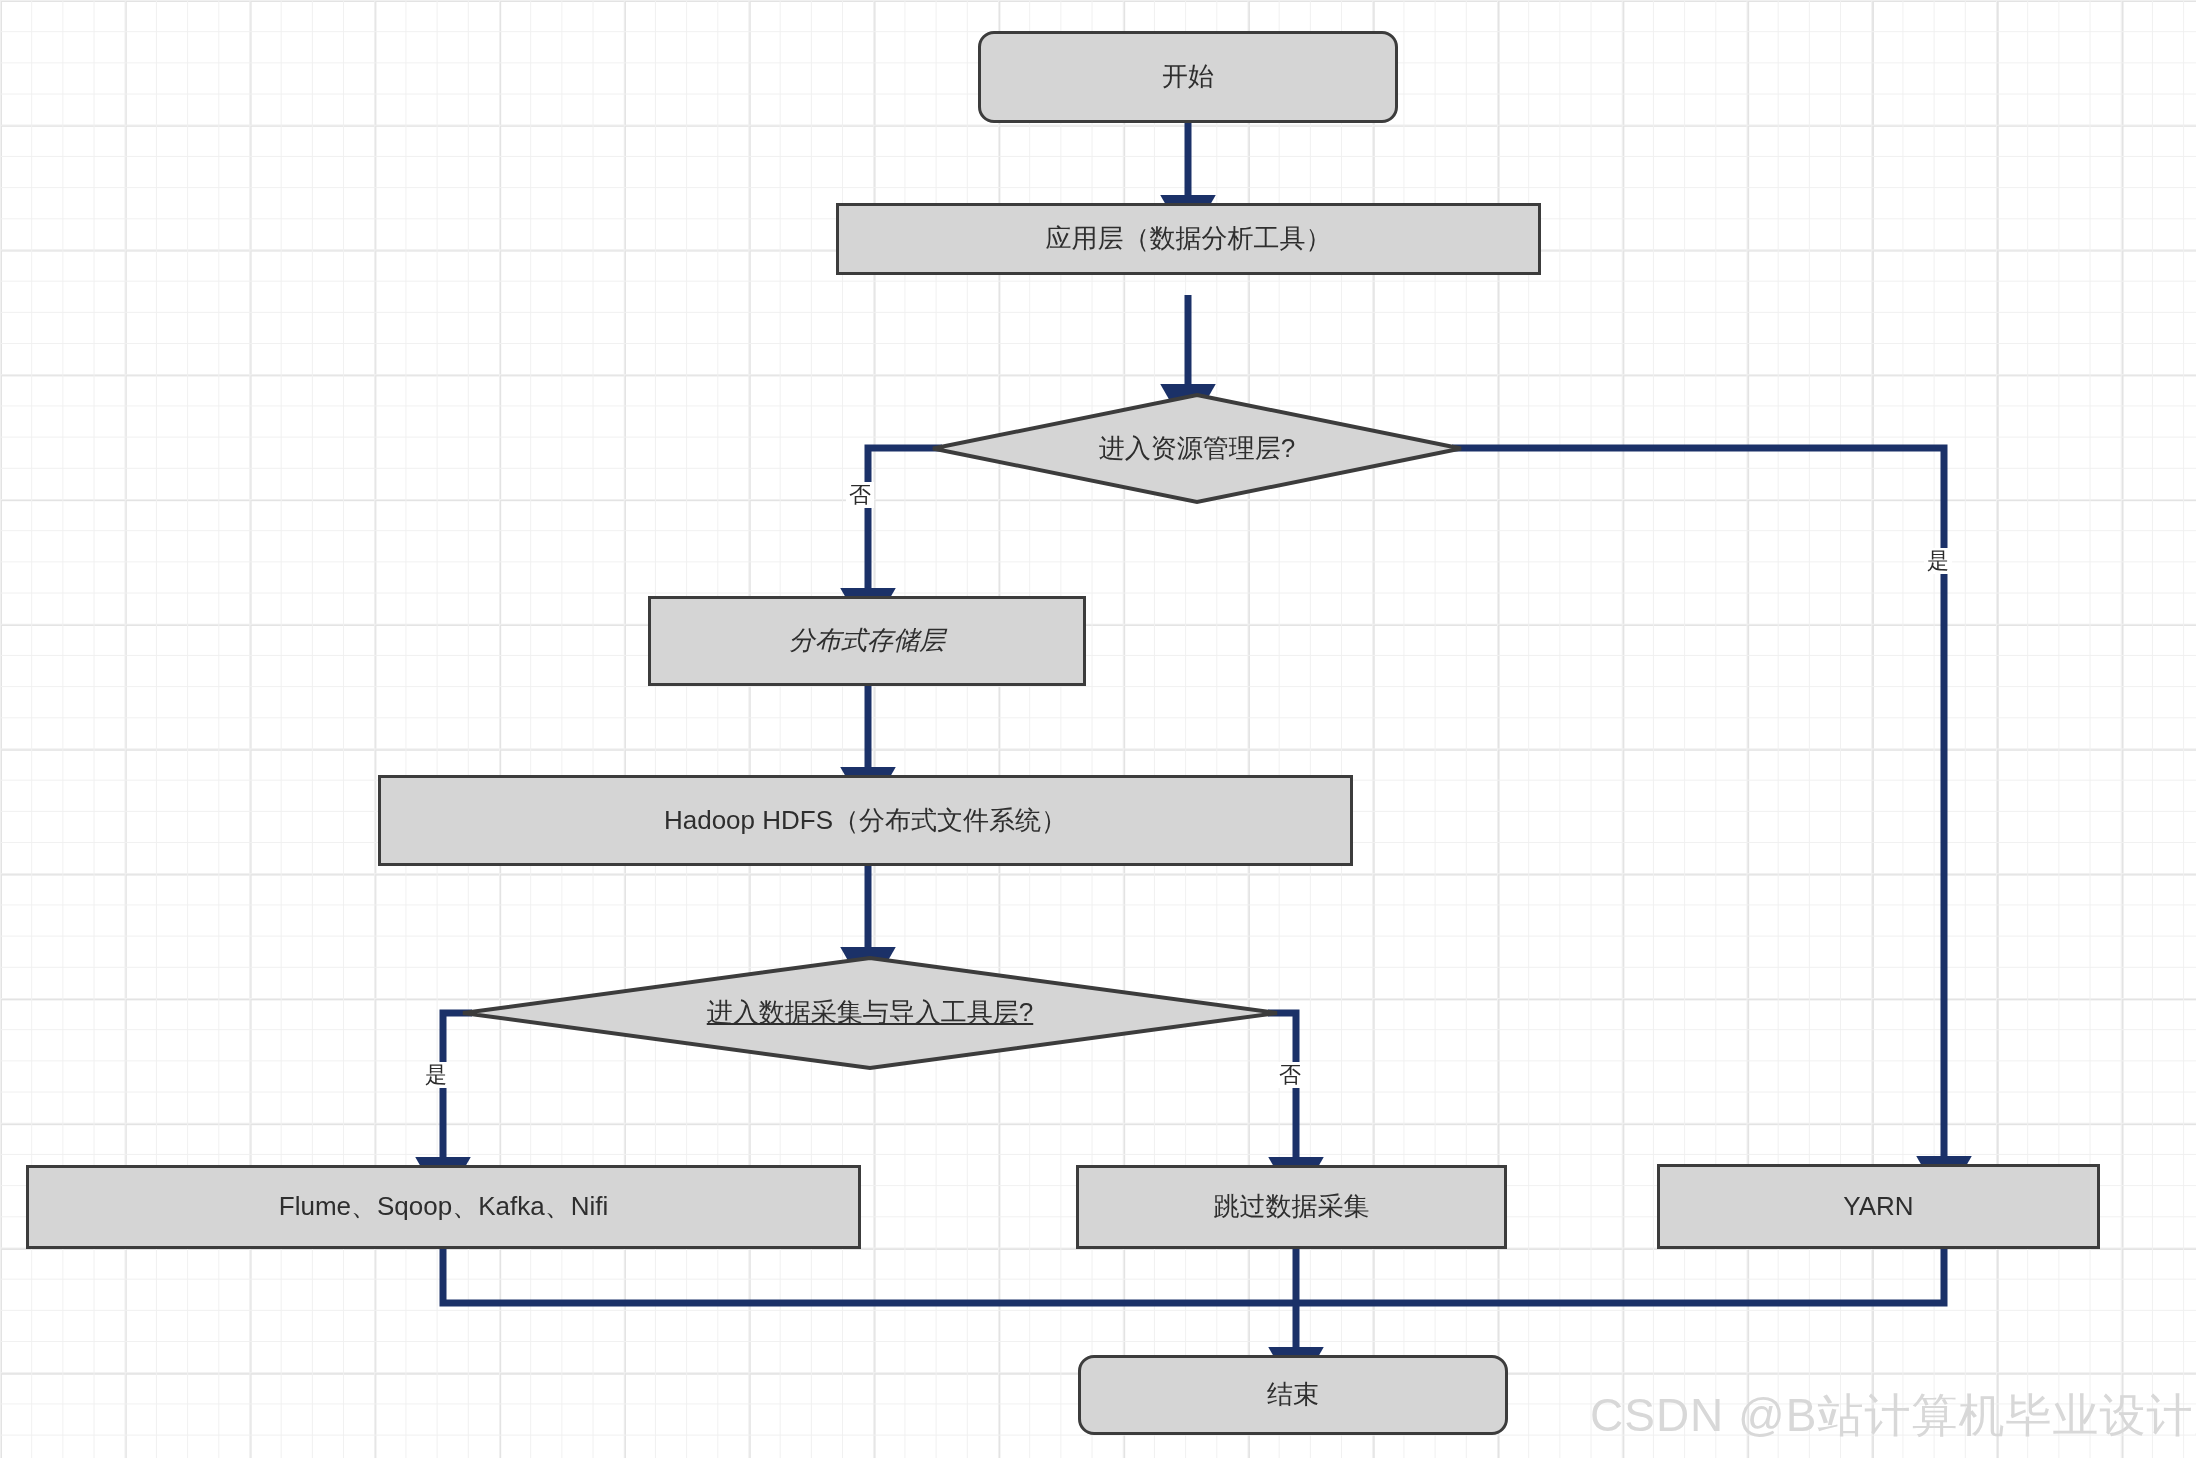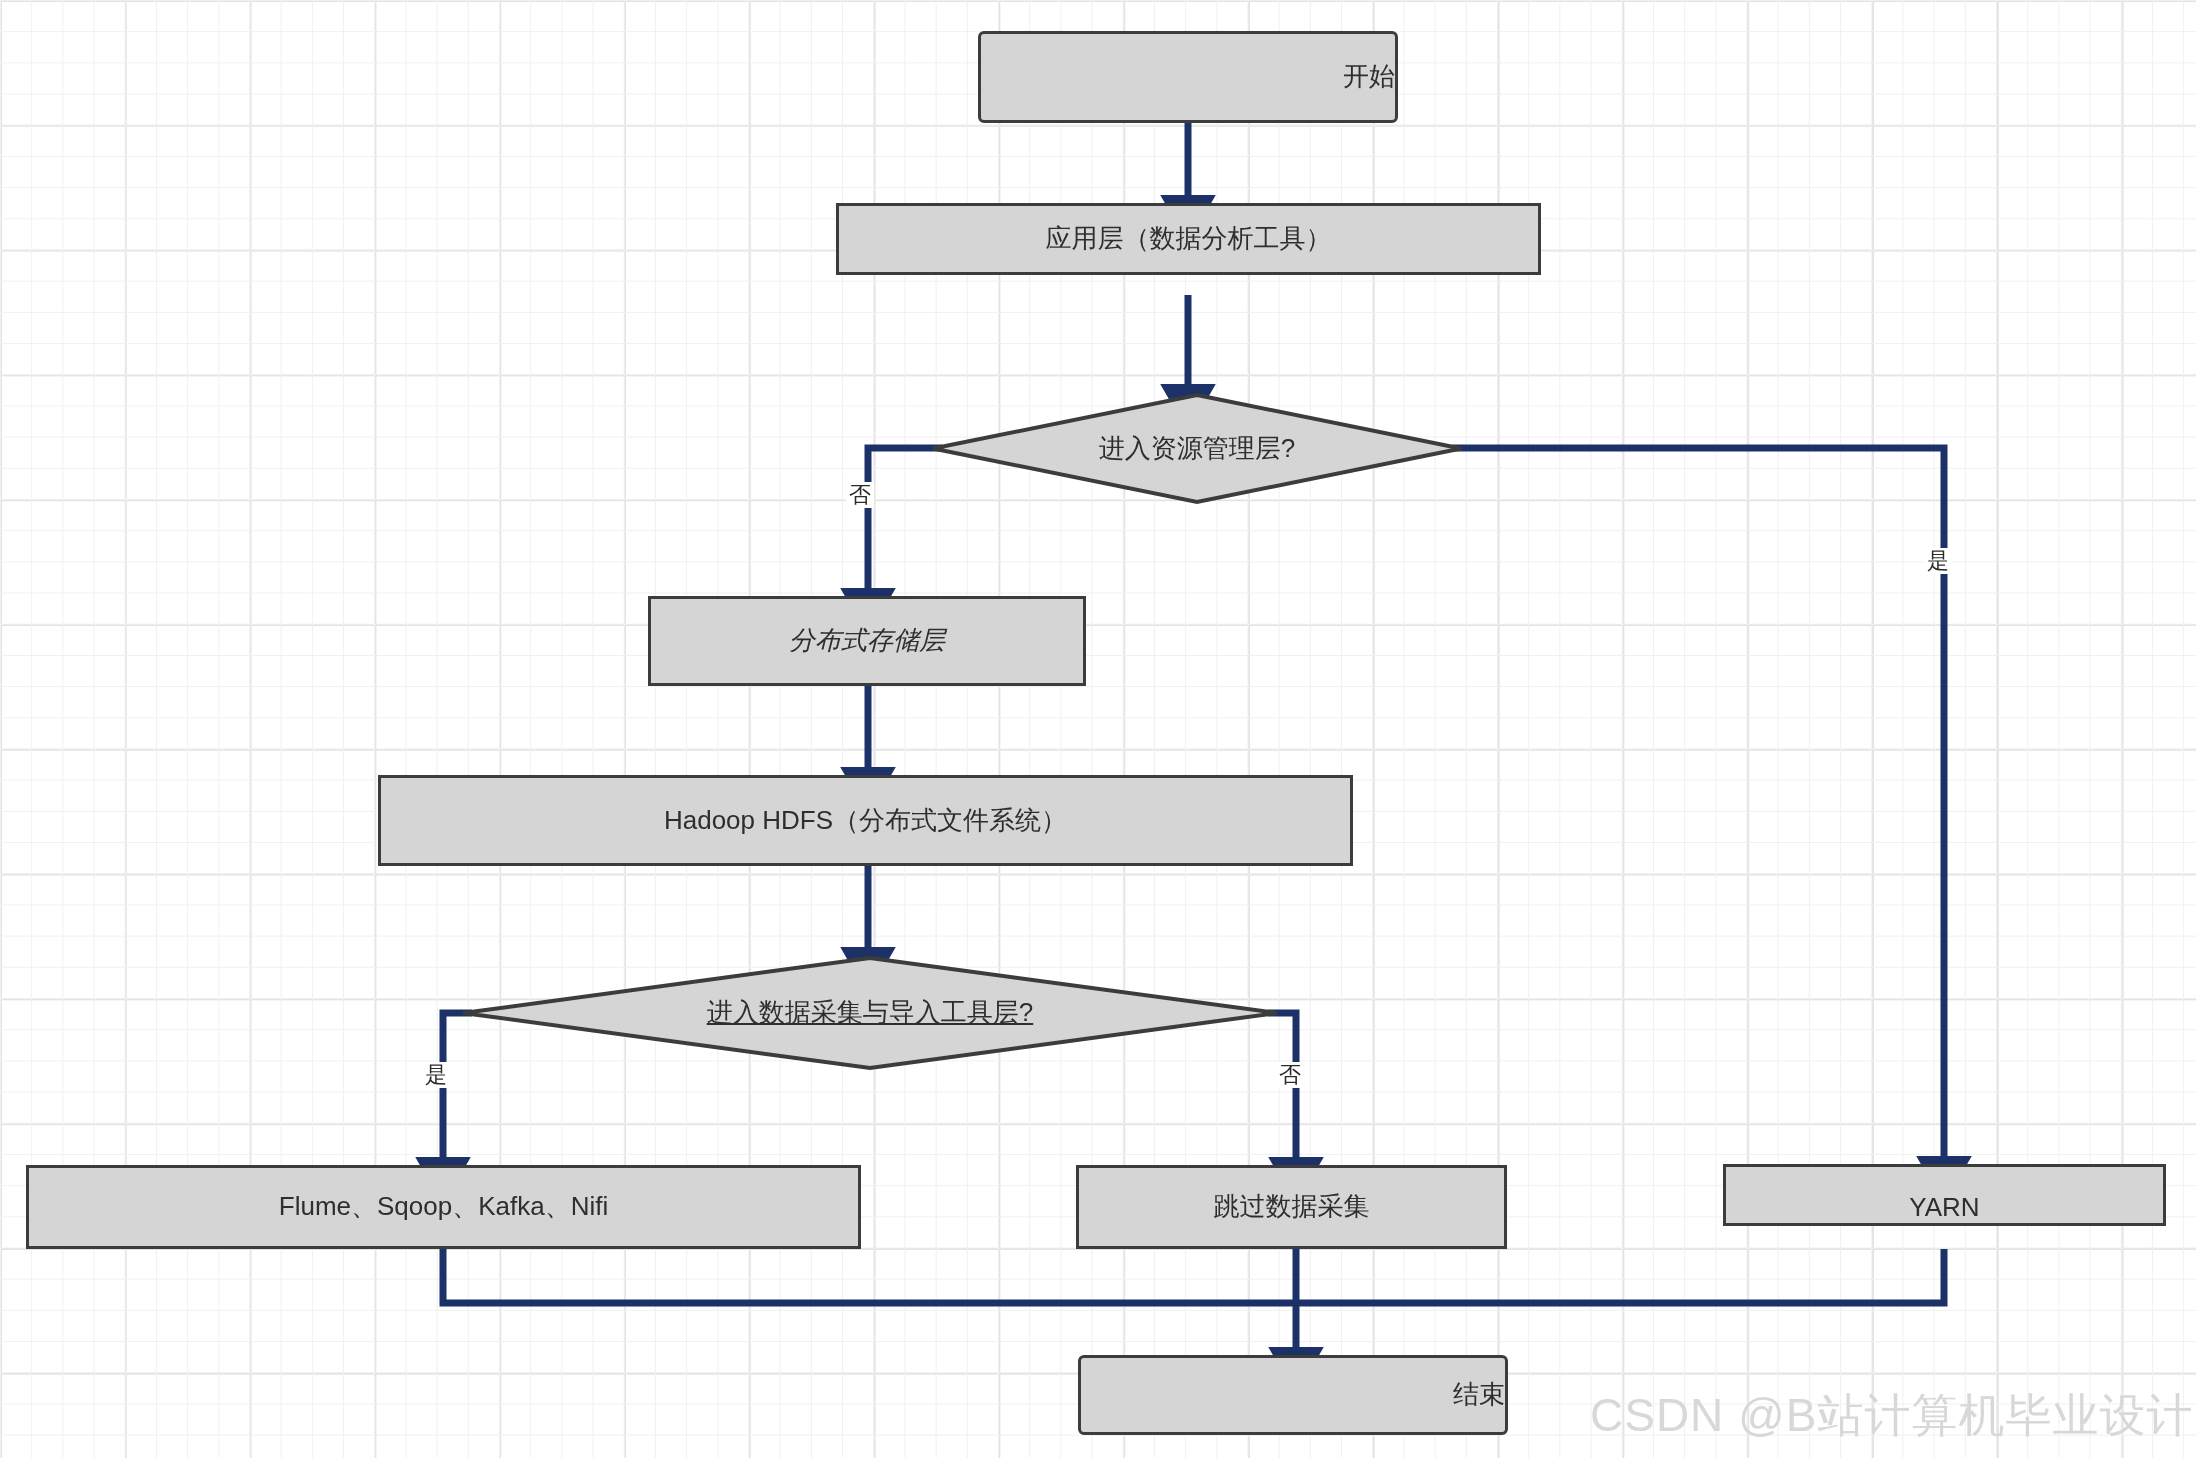--- a/index.html
+++ b/index.html
@@ -41,22 +41,21 @@
     justify-content: center;
     background: #d5d5d5;
     border: 3px solid #3c3c3c;
     color: #2e2e2e;
     font-size: 26px;
     line-height: 1.2;
     text-align: center;
     white-space: nowrap;
   }
   .node.terminator {
-    border-radius: 6px;
-    justify-content: flex-end;
+    border-radius: 16px;
   }
   .node.decision {
     background: transparent;
     border: none;
     align-items: center;
   }
   .decision .dtext {
     position: relative;
     z-index: 2;
     color: #2e2e2e;
@@ -157,21 +156,21 @@
   </div>
 
   <div class="node" style="left:1076px; top:1165px; width:431px; height:84px;">
     <span>跳过数据采集</span>
   </div>
 
   <div class="node" style="left:26px; top:1165px; width:835px; height:84px;">
     <span>Flume、Sqoop、Kafka、Nifi</span>
   </div>
 
-  <div class="node" style="left:1723px; top:1164px; width:443px; height:62px;align-items:flex-end;">
+  <div class="node" style="left:1657px; top:1164px; width:443px; height:85px;">
     <span>YARN</span>
   </div>
 
   <div class="node terminator" style="left:1078px; top:1355px; width:430px; height:80px;">
     <span>结束</span>
   </div>
 
   <div class="edge-label" style="left:846px; top:482px;">否</div>
 
   <div class="edge-label" style="left:1924px; top:548px;">是</div>

